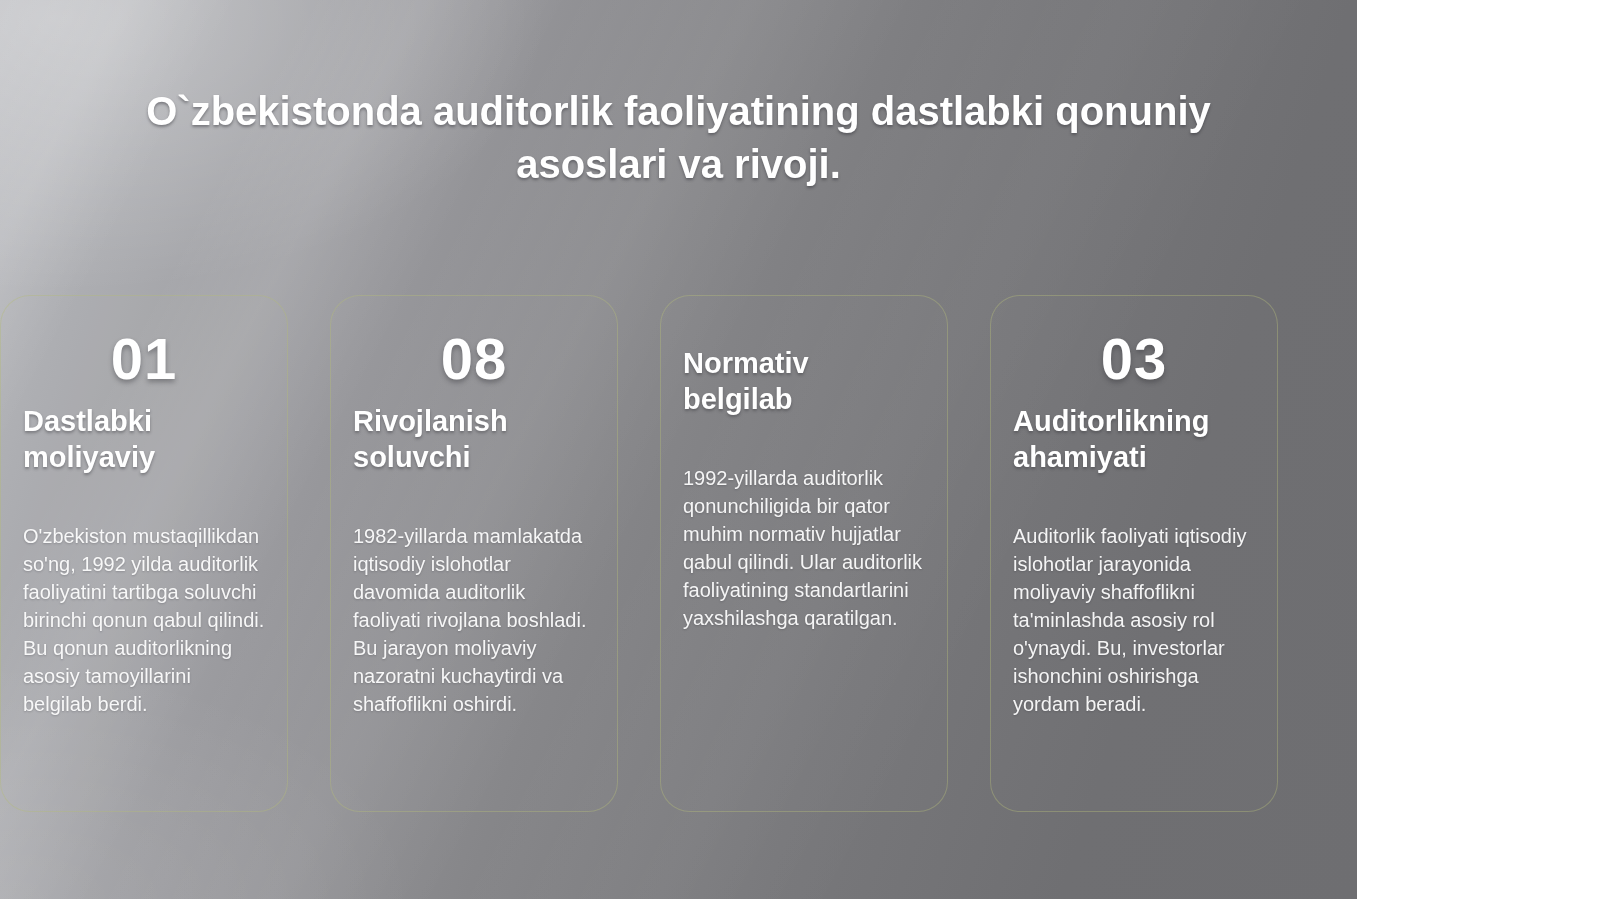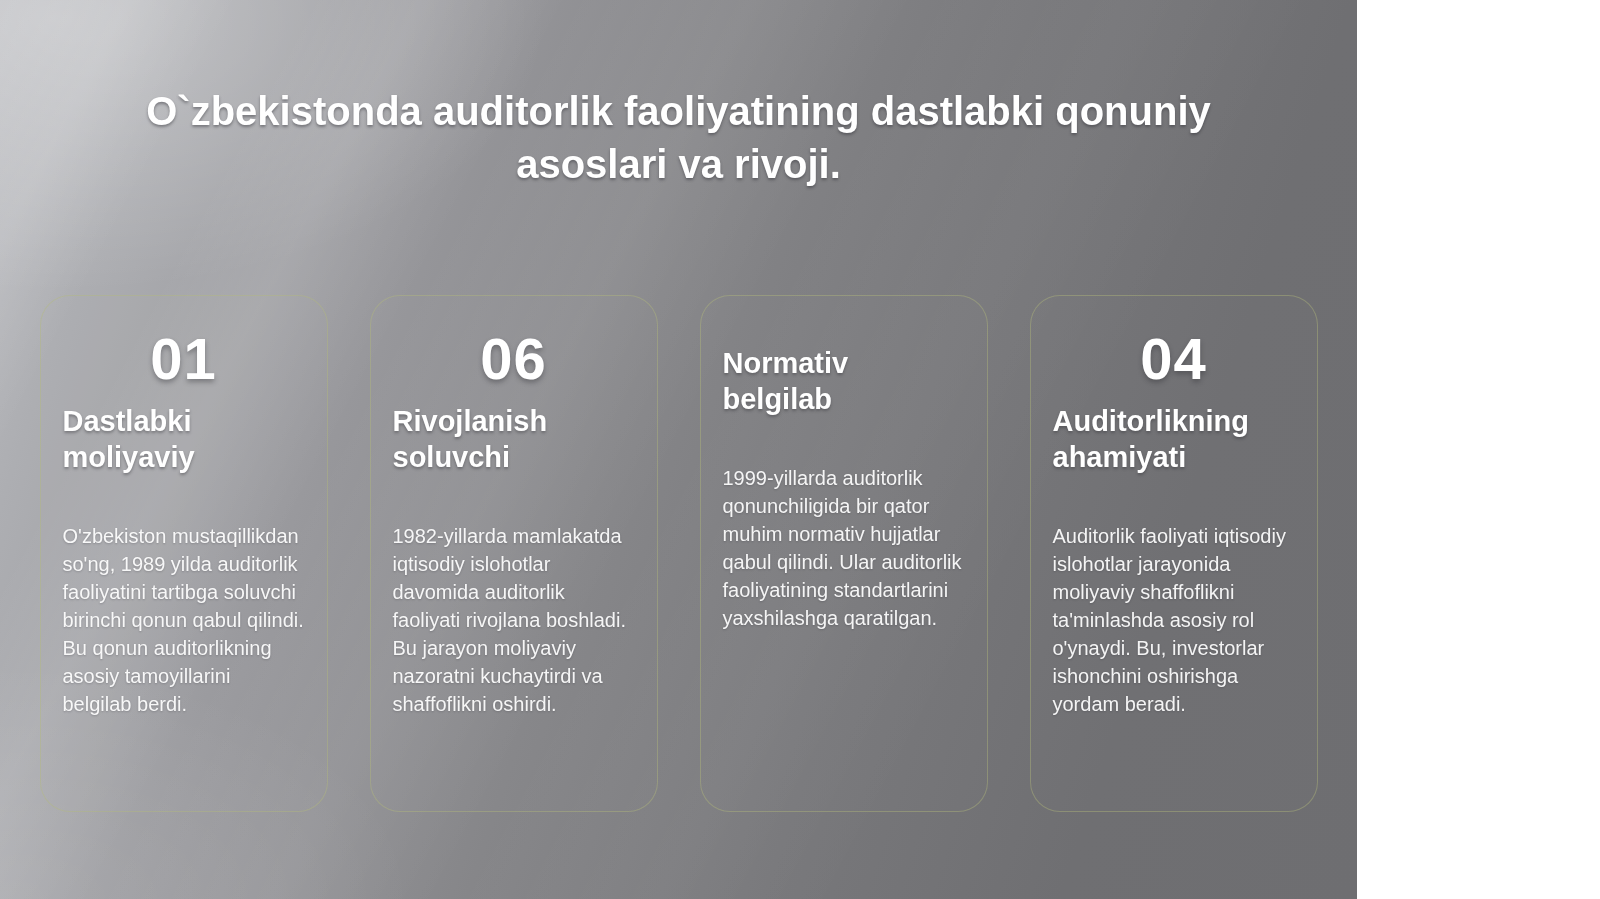--- a/index.html
+++ b/index.html
@@ -54,21 +54,20 @@
     line-height: 1.32;
     text-shadow: 0 2px 3px rgba(45,45,50,0.45);
   }
 
   .cards {
     position: absolute;
     top: 295px;
     left: 0;
     right: 0;
     display: flex;
-    justify-content: center;
     gap: 42px;
   }
 
   .card {
     box-sizing: border-box;
     width: 288px;
     height: 517px;
     border: 1px solid rgba(178,185,122,0.42);
     border-radius: 30px;
     padding: 34px 22px 28px 22px;
@@ -109,34 +108,34 @@
 
   <div class="beams"></div>
 
   <h1 class="title">O`zbekistonda auditorlik  faoliyatining dastlabki qonuniy asoslari va rivoji.</h1>
 
   <div class="cards">
 
     <div class="card">
       <div class="card-number">01</div>
       <div class="card-heading">Dastlabki moliyaviy</div>
-      <div class="card-body">O'zbekiston mustaqillikdan so'ng, 1989 yilda auditorlik faoliyatini tartibga soluvchi birinchi qonun qabul qilindi. Bu qonun auditorlikning asosiy tamoyillarini belgilab berdi.</div>
+      <div class="card-body">O'zbekiston mustaqillikdan so'ng, 1992 yilda auditorlik faoliyatini tartibga soluvchi birinchi qonun qabul qilindi. Bu qonun auditorlikning asosiy tamoyillarini belgilab berdi.</div>
     </div>
 
     <div class="card">
-      <div class="card-number">06</div>
+      <div class="card-number">08</div>
       <div class="card-heading">Rivojlanish soluvchi</div>
       <div class="card-body">1982-yillarda mamlakatda iqtisodiy islohotlar davomida auditorlik faoliyati rivojlana boshladi. Bu jarayon moliyaviy nazoratni kuchaytirdi va shaffoflikni oshirdi.</div>
     </div>
 
     <div class="card">
       <div class="card-heading">Normativ belgilab</div>
-      <div class="card-body">1999-yillarda auditorlik qonunchiligida bir qator muhim normativ hujjatlar qabul qilindi. Ular auditorlik faoliyatining standartlarini yaxshilashga qaratilgan.</div>
+      <div class="card-body">1992-yillarda auditorlik qonunchiligida bir qator muhim normativ hujjatlar qabul qilindi. Ular auditorlik faoliyatining standartlarini yaxshilashga qaratilgan.</div>
     </div>
 
     <div class="card">
-      <div class="card-number">04</div>
+      <div class="card-number">03</div>
       <div class="card-heading">Auditorlikning ahamiyati</div>
       <div class="card-body">Auditorlik faoliyati iqtisodiy islohotlar jarayonida moliyaviy shaffoflikni ta'minlashda asosiy rol o'ynaydi. Bu, investorlar ishonchini oshirishga yordam beradi.</div>
     </div>
 
   </div>
 </div>
 
 </body></html>

